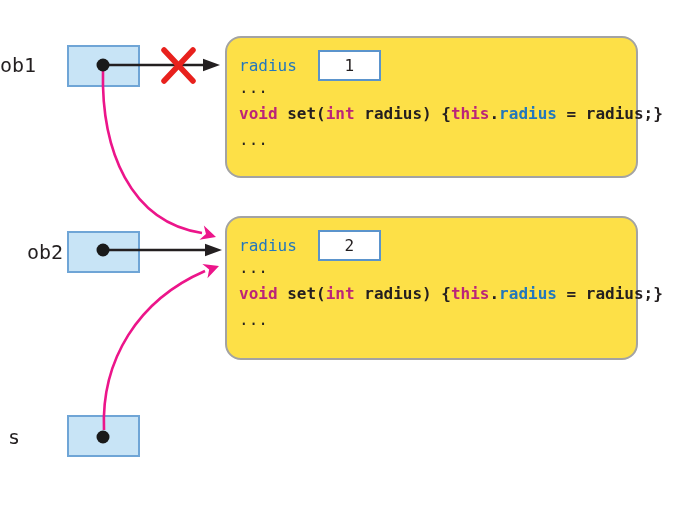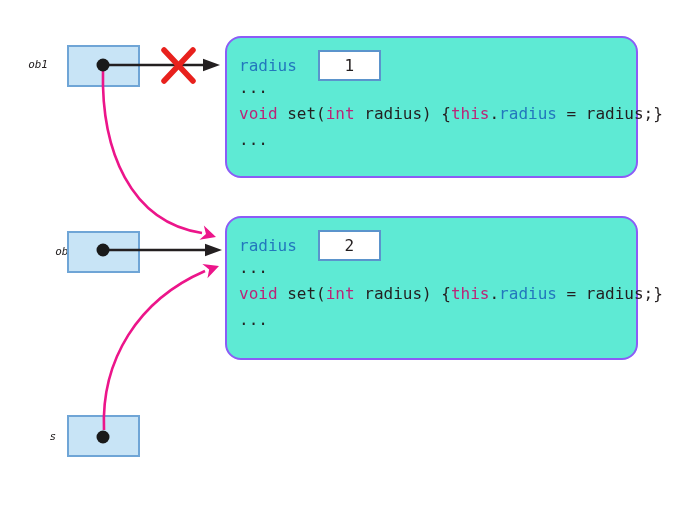--- a/index.html
+++ b/index.html
@@ -7,46 +7,45 @@
     position: relative;
     width: 698px;
     height: 532px;
     background: #ffffff;
     font-family: "DejaVu Sans Mono", "Liberation Mono", monospace;
     overflow: hidden;
   }
   .ref-label {
     position: absolute;
     width: 48px;
-    text-align: right;
-    font-size: 11px;
+    text-align: left;
+    font-size: 20px;
     color: #231f20;
     line-height: 22px;
-    font-style: italic;
   }
   .lbl-ob1 { left: 0px;  top: 54px;  }
   .lbl-ob2 { left: 0px;  top: 241px; padding-left: 27px; }
   .lbl-s   { left: 8px;  top: 426px; }
   .ref-box {
     position: absolute;
     width: 73px;
     height: 42px;
     background: #c8e4f6;
     border: 2px solid #6fa5d6;
     box-sizing: border-box;
   }
   .box-ob1 { left: 67px; top: 45px;  }
   .box-ob2 { left: 67px; top: 231px; }
   .box-s   { left: 67px; top: 415px; }
   .panel {
     position: absolute;
     left: 225px;
     width: 413px;
-    background: #5eead4;
-    border: 2px solid #8b5cf6;
+    background: #fde047;
+    border: 2px solid #a3a3a3;
     border-radius: 16px;
     box-sizing: border-box;
   }
   .panel-1 { top: 36px;  height: 142px; }
   .panel-2 { top: 216px; height: 144px; }
   .p-line {
     position: absolute;
     left: 12px;
     height: 24px;
     line-height: 24px;
@@ -56,21 +55,21 @@
   }
   .p-line1 {
     position: absolute;
     left: 12px;
     top: 11px;
     height: 32px;
     display: flex;
     align-items: center;
   }
   .line2 { top: 38px; }
-  .line3 { top: 64px; }
+  .line3 { top: 64px; font-weight: bold; }
   .line4 { top: 90px; }
   .fieldname { font-size: 16px; color: #2277bd; }
   .value-box {
     margin-left: 21px;
     width: 63px;
     height: 31px;
     background: #ffffff;
     border: 2px solid #5b94cc;
     box-sizing: border-box;
     display: flex;

